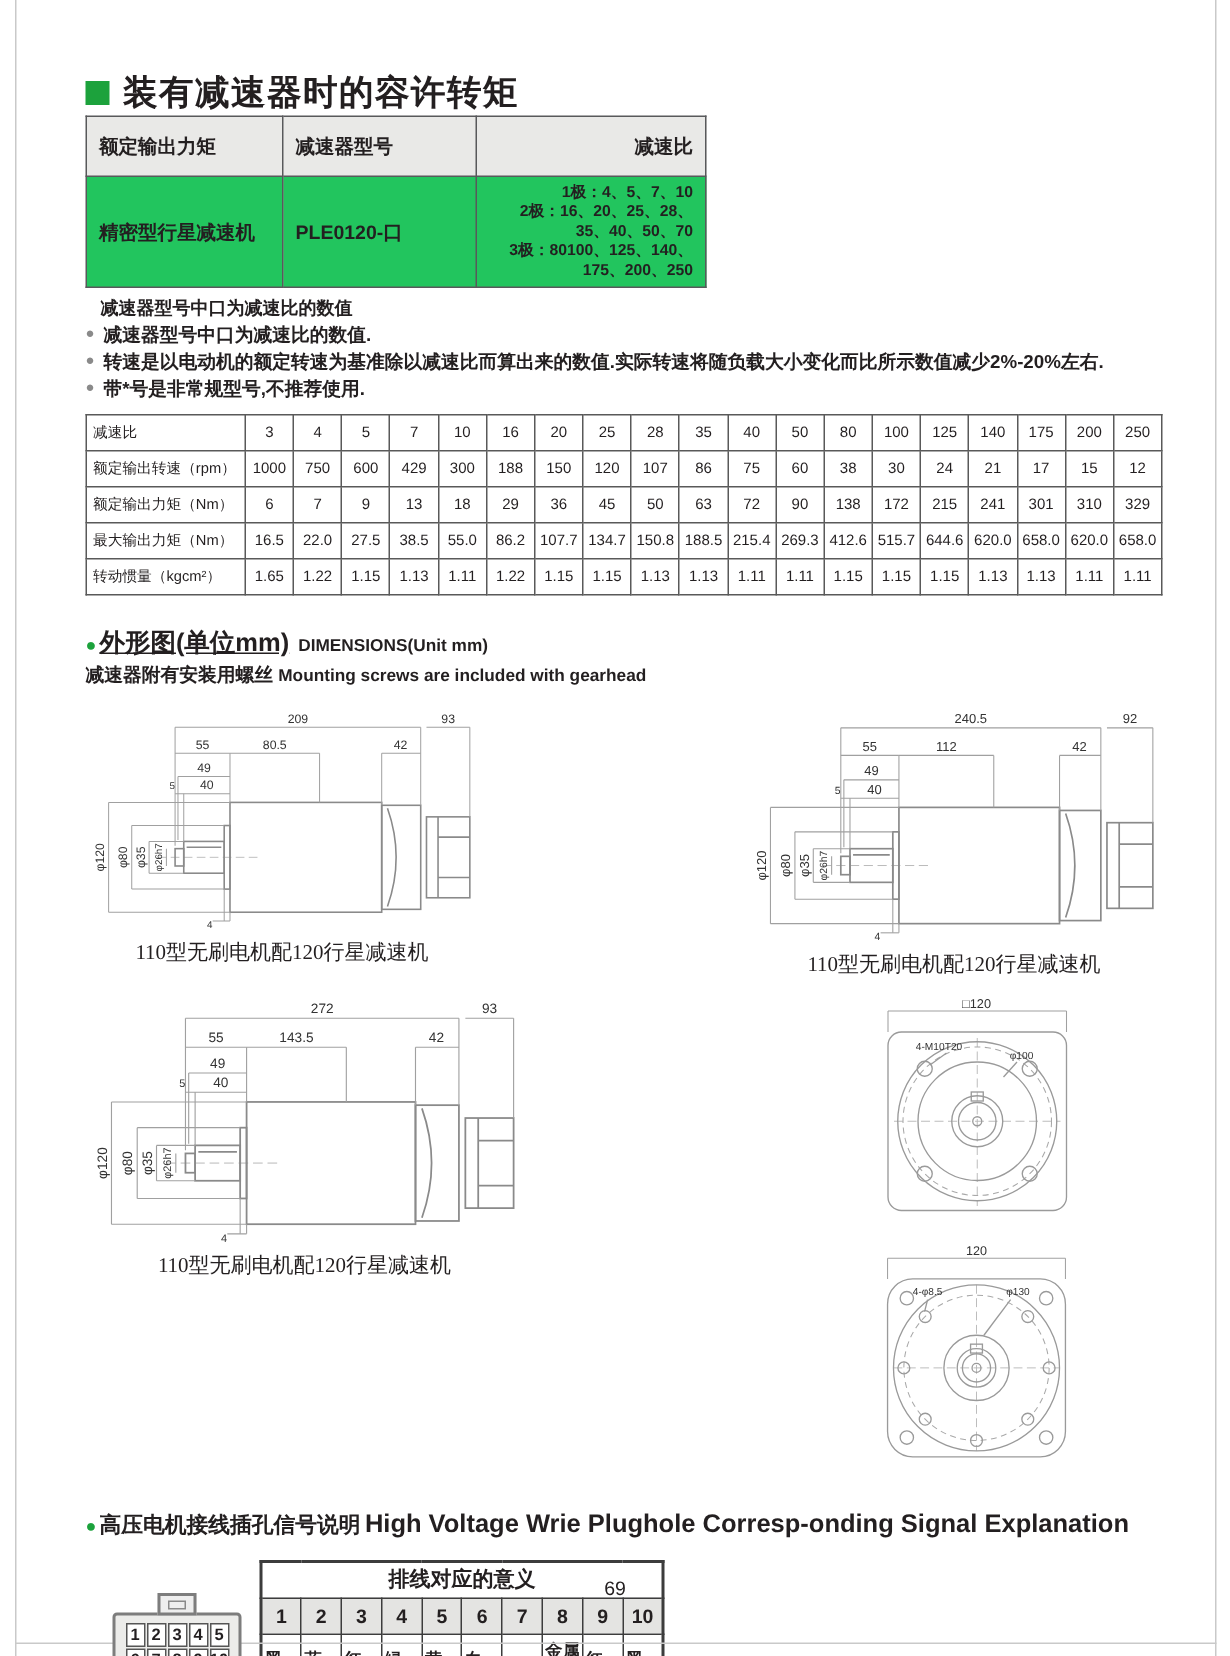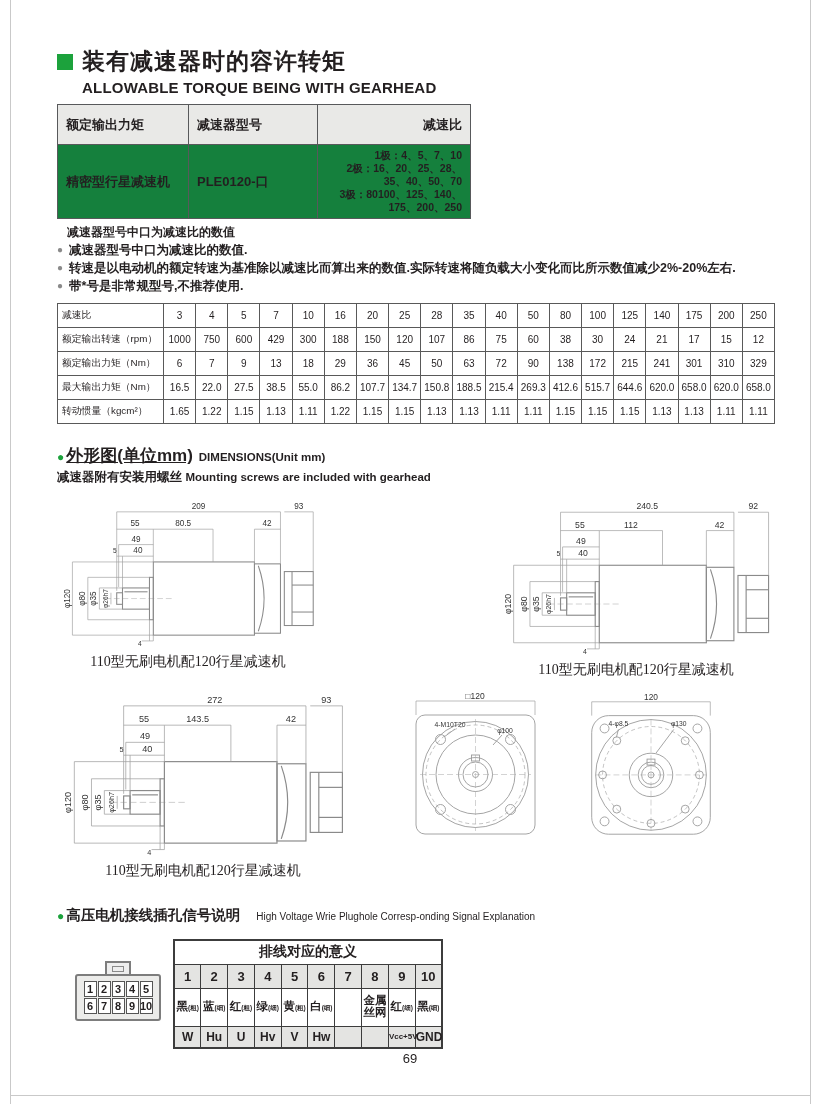--- a/index.html
+++ b/index.html
@@ -15,21 +15,21 @@
   .green-sq { width:16px; height:16px; background:#1CA23C; flex:0 0 auto; }
   .title-zh { font-size:23px; font-weight:bold; letter-spacing:1px; }
   .title-en { font-size:15px; font-weight:bold; margin:2px 0 8px 25px; letter-spacing:.2px; }
 
   
   table { border-collapse:collapse; }
   .gh-table { width:413px; table-layout:fixed; }
   .gh-table td { border:1px solid #58595b; padding:4px 8px; font-size:13px; vertical-align:middle; }
   .gh-table col.c1 { width:131px; } .gh-table col.c2 { width:129px; } .gh-table col.c3 { width:153px; }
   .gh-head td { background:#e9e9e7; font-weight:bold; height:40px; }
-  .gh-body td { height:70px; font-weight:bold; background:#15803d; }
+  .gh-body td { height:70px; font-weight:bold; background:#22c55e; }
   .gh-right { text-align:right; }
   .ratio-cell div { font-size:10.5px; font-weight:bold; line-height:13px; text-align:right; }
   .gh-foot { font-size:12px; font-weight:bold; margin:5px 0 0 10px; }
 
   
   .notes { }
   .note { font-size:12.5px; font-weight:bold; line-height:18px; display:flex; }
   .note::before { content:"●"; color:#8a8a8a; font-size:10px; margin-right:6px; line-height:18px; }
 
   
@@ -54,21 +54,21 @@
   .dim { stroke:#a0a0a0; stroke-width:.7; fill:none; }
   .cl  { stroke:#b5b5b5; stroke-width:.6; fill:none; stroke-dasharray:6 3; }
   .bc  { stroke:#a8a8a8; stroke-width:.7; fill:none; stroke-dasharray:4 3; }
   svg text { font-family:"Liberation Sans", sans-serif; font-size:8.5px; fill:#333; text-anchor:middle; }
   svg text.sm { font-size:6.8px; }
 
   
   .sig-head { margin-top:26px; display:flex; align-items:baseline; }
   .sig-head::before { content:"●"; color:#1CA23C; font-size:12px; margin-right:2px; }
   .sig-zh { font-size:14.5px; font-weight:bold; }
-  .sig-en { font-size:10px; font-weight:normal; margin-left:16px; }
+  .sig-en { font-size:17px; font-weight:bold; margin-left:3px; }
 
   .sig-row { display:flex; margin-top:14px; }
   .connector { margin:22px 0 0 18px; width:86px; position:relative; }
   .conn-tab { width:26px; height:15px; border:2px solid #7d7d7d; background:#eee; margin:0 auto -2px auto; position:relative; z-index:1; display:flex; align-items:center; justify-content:center; }
   .conn-tab-inner { width:12px; height:6px; border:1.5px solid #8a8a8a; }
   .conn-body { border:2.5px solid #7d7d7d; border-radius:3px; background:#ececea; padding:4px 4px; }
   .conn-row { display:flex; gap:1px; justify-content:center; margin:1px 0; }
   .conn-pin { width:13px; height:16px; border:1.6px solid #555; background:#fff; font-size:11px; font-weight:bold; display:flex; align-items:center; justify-content:center; }
 
   .sig-table { width:270px; margin-left:12px; border:2px solid #3c3c3c; table-layout:fixed; }
@@ -89,21 +89,20 @@
   <div class="frame-l"></div>
   <div class="frame-r"></div>
   <div class="frame-b"></div>
 
   <div class="content">
 
     <div class="title-row">
       <span class="green-sq"></span>
       <span class="title-zh">装有减速器时的容许转矩</span>
     </div>
-    <div class="title-en">ALLOWABLE TORQUE BEING WITH GEARHEAD</div>
 
     <table class="gh-table">
       <colgroup>
           <col class="c1">
           <col class="c2">
           <col class="c3">
         </colgroup>
       <tbody>
           <tr class="gh-head">
         <td>额定输出力矩</td>
@@ -458,21 +457,21 @@
             <text x="13" y="102" transform="rotate(-90 13 102)">φ120</text>
             <text x="29" y="102" transform="rotate(-90 29 102)">φ80</text>
             <text x="41" y="102" transform="rotate(-90 41 102)">φ35</text>
             <text x="53" y="102" class="sm" transform="rotate(-90 53 102)">φ26h7</text>
             <text x="86" y="151" class="sm">4</text>
           </g>
         </svg>
         <div class="draw-caption">110型无刷电机配120行星减速机</div>
       </div>
 
-      <div class="draw-block" style="flex-direction:row; gap:14px; margin-right:40px;">
+      <div class="draw-block" style="flex-direction:column; gap:14px; margin-right:40px;">
         <svg width="155" height="150" viewBox="0 0 155 150">
           <g class="dim">
             <line x1="18" y1="8" x2="137" y2="8"></line>
               <line x1="18" y1="8" x2="18" y2="22"></line>
               <line x1="137" y1="8" x2="137" y2="22"></line>
           </g>
           <g class="cl">
               <line x1="22" y1="81.5" x2="133" y2="81.5"></line>
               <line x1="77.5" y1="26" x2="77.5" y2="138"></line>
             </g>

